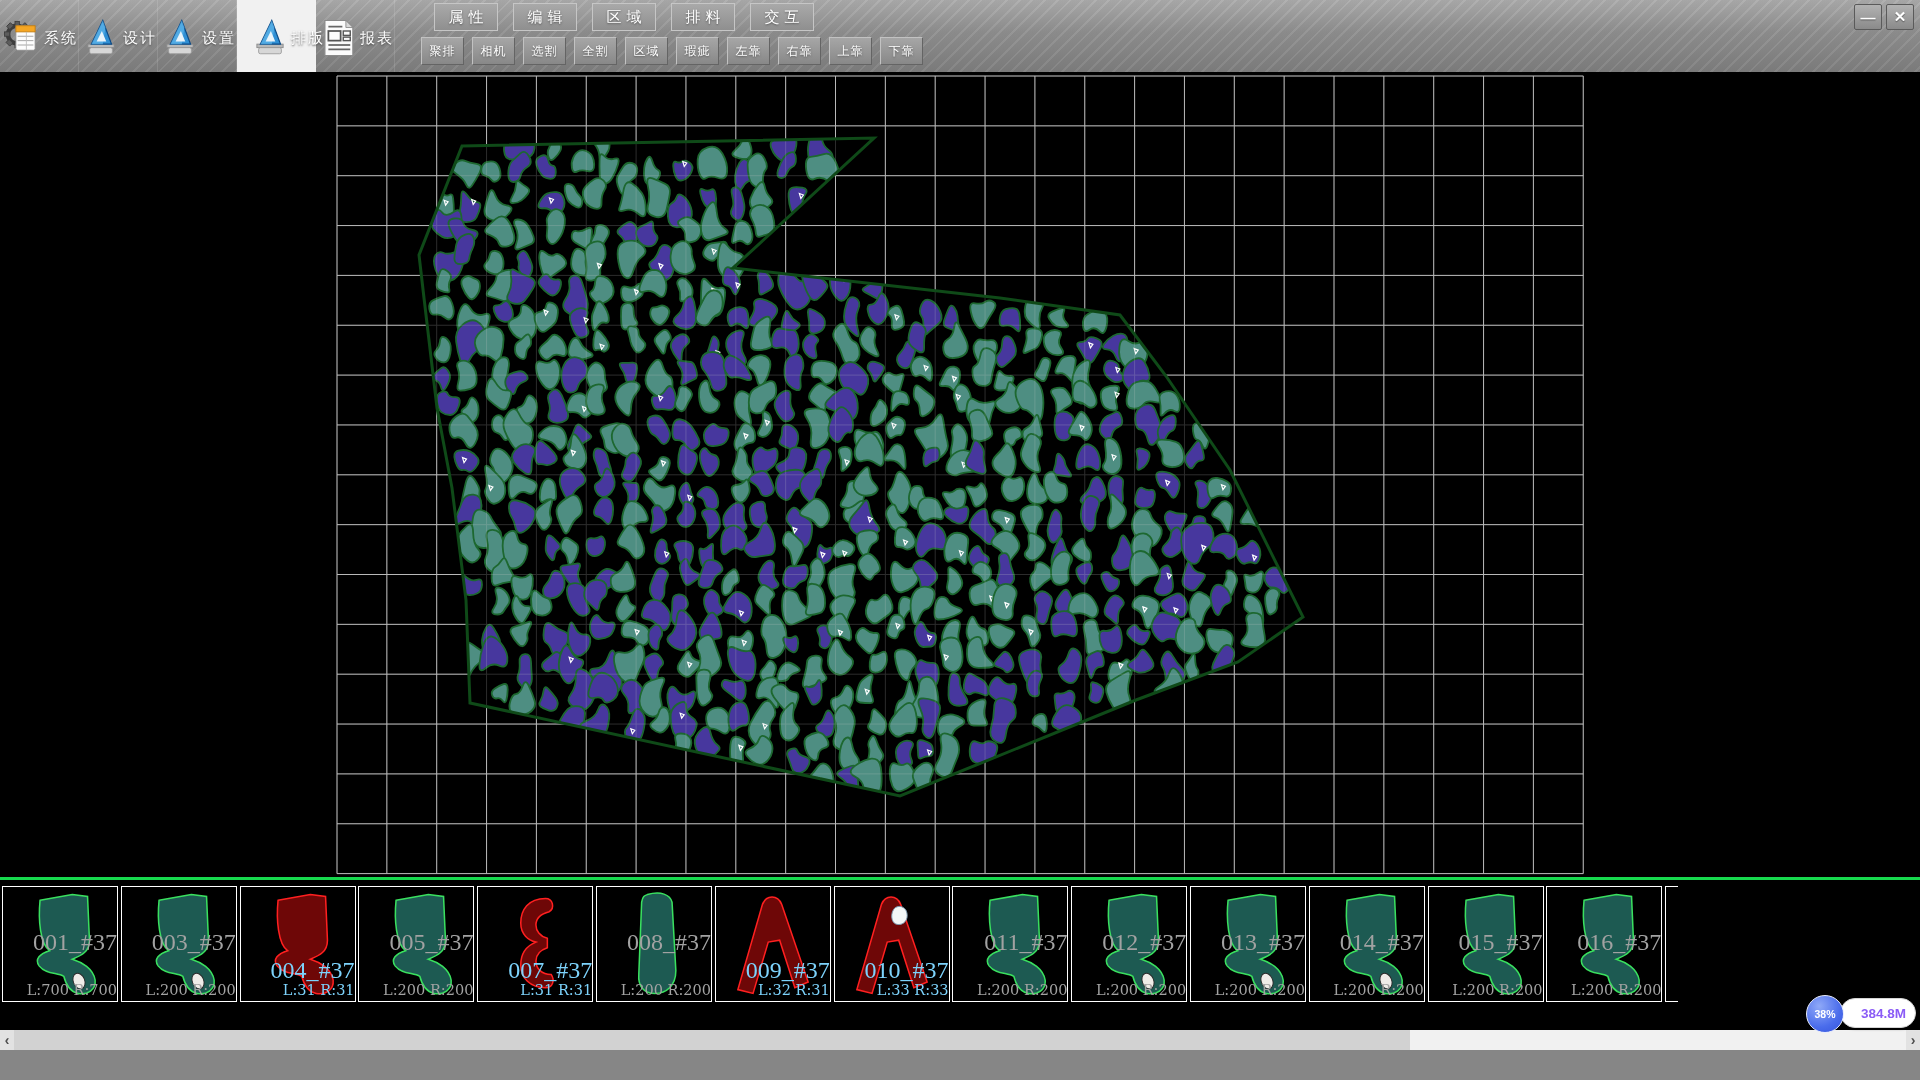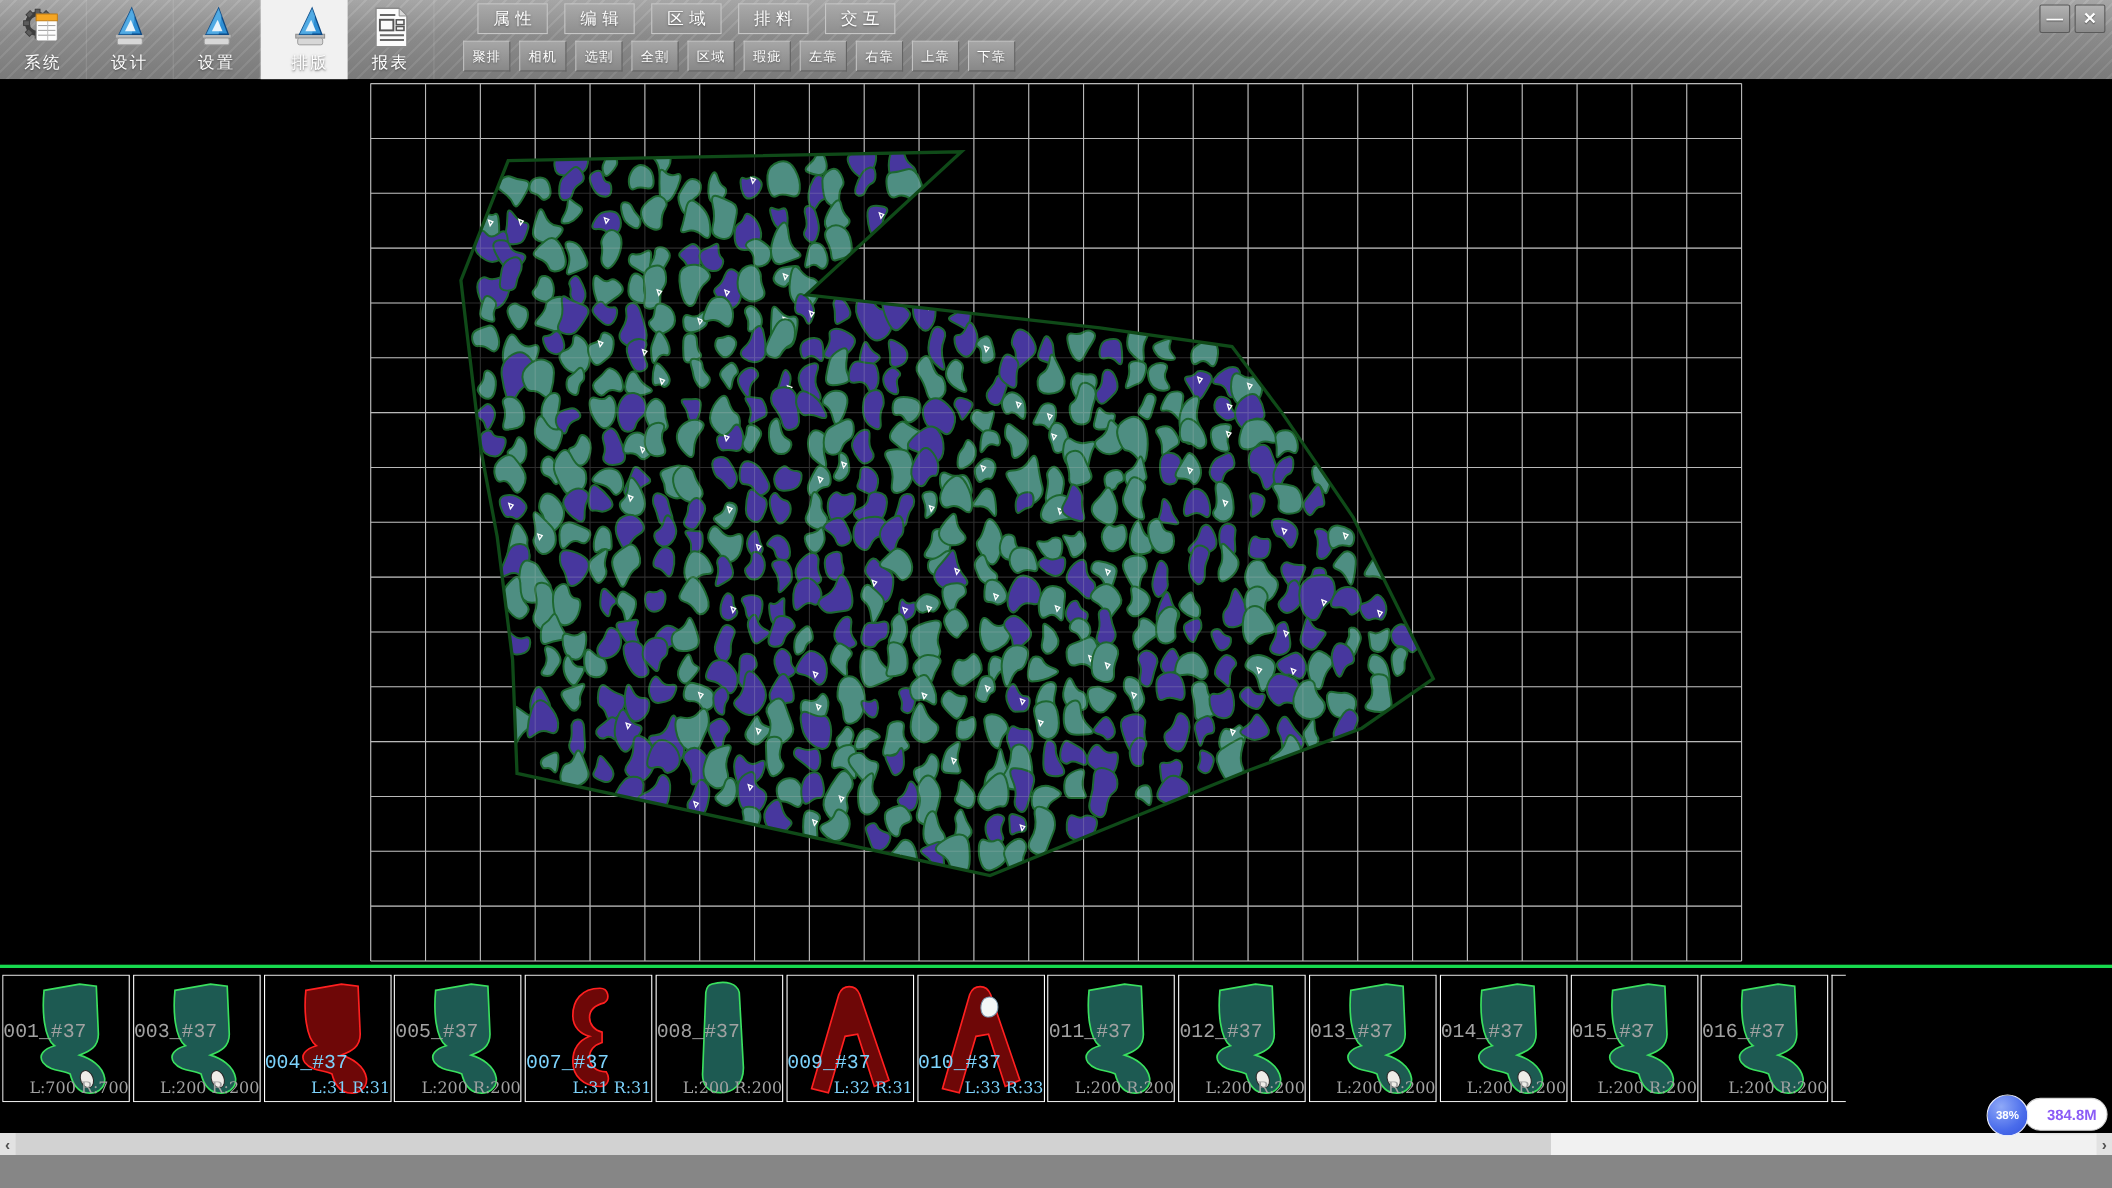--- a/index.html
+++ b/index.html
@@ -5,21 +5,21 @@
   html,body{margin:0;padding:0;width:1920px;height:1080px;overflow:hidden;background:#000;
     font-family:"Liberation Sans",sans-serif;-webkit-font-smoothing:antialiased;}
   #app{position:relative;width:1920px;height:1080px;background:#000;}
 
   
   #toolbar{position:absolute;left:0;top:0;width:1920px;height:72px;
     background:linear-gradient(180deg,#adadad 0%,#909090 45%,#7f7f7f 100%);}
   #toolbar:after{content:"";position:absolute;inset:0;pointer-events:none;
     background:repeating-linear-gradient(135deg,rgba(255,255,255,.05) 0 2px,rgba(0,0,0,.04) 2px 9px);}
   .nav-row{position:absolute;left:0;top:0;height:72px;display:flex;z-index:3;}
-  .nav-btn{width:79px;height:72px;display:flex;flex-direction:column;align-items:center;
+  .nav-btn{width:79px;height:72px;display:flex;flex-direction:row;align-items:center;
     justify-content:flex-start;padding-top:3px;box-sizing:border-box;cursor:pointer;
     border-right:1px solid rgba(255,255,255,.12);}
   .nav-btn.selected{background:#f1f1f1;padding-left:12px;}
   .nav-btn .nav-ic{width:44px;height:44px;display:flex;align-items:center;justify-content:center;}
   .nav-btn .nav-label{margin-top:1px;font-size:15px;color:#fff;letter-spacing:2px;
     text-shadow:0 1px 2px rgba(60,60,60,.8);white-space:nowrap;}
   .menu-row{position:absolute;left:434px;top:3px;height:28px;display:flex;gap:15px;z-index:3;}
   .menu-btn{width:64px;height:28px;display:flex;align-items:center;justify-content:center;
     background:linear-gradient(180deg,#a9a9a9,#8f8f8f);border:1px solid #c6c6c6;box-sizing:border-box;
     color:#fff;font-size:15px;letter-spacing:5px;text-indent:5px;cursor:pointer;
@@ -40,22 +40,22 @@
   #nest-canvas{position:absolute;left:0;top:72px;width:1920px;height:805px;background:#000;}
 
   
   #strip{position:absolute;left:0;top:877px;width:1920px;height:153px;background:#000;}
   #strip-line{position:absolute;left:0;top:0;width:1920px;height:3px;background:#17d94e;}
   #thumbs{position:absolute;left:2px;top:9px;height:116px;display:flex;gap:2.8px;width:1920px;overflow:hidden;}
   .thumb{position:relative;width:116px;min-width:116px;height:116px;border:1px solid #fff;
     box-sizing:border-box;background:#000;cursor:pointer;overflow:hidden;}
   .thumb.partial{min-width:13px;width:13px;border-right:none;}
   .thumb svg{position:absolute;left:0;top:0;}
-  .thumb-label{position:absolute;left:0;top:42px;width:100%;text-align:left;
-    font-family:Liberation Mono, monospace;font-size:18px;letter-spacing:0px;pointer-events:none;white-space:nowrap;}
+  .thumb-label{position:absolute;left:0;top:42px;width:100%;text-align:right;
+    font-family:Liberation Serif, serif;font-size:24px;letter-spacing:0px;pointer-events:none;white-space:nowrap;}
   .thumb-counts{position:absolute;left:0;bottom:3px;width:100%;text-align:right;
     font-family:"DejaVu Serif",serif;font-size:14.5px;pointer-events:none;white-space:nowrap;}
   .t-gray{color:#a2a2a2;} .t-green{color:#7dd3fc;margin-top:28px;}
 
   
   #badge{position:absolute;left:1806px;top:995px;width:112px;height:40px;z-index:6;}
   #badge-pill{position:absolute;left:34px;top:3px;width:76px;height:30px;background:#fff;
     border:1px solid #d4d4d4;border-radius:16px;box-shadow:0 1px 3px rgba(0,0,0,.4);
     display:flex;align-items:center;justify-content:flex-end;padding-right:9px;box-sizing:border-box;
     font-size:13.5px;font-weight:bold;color:#8b5cf6;}

